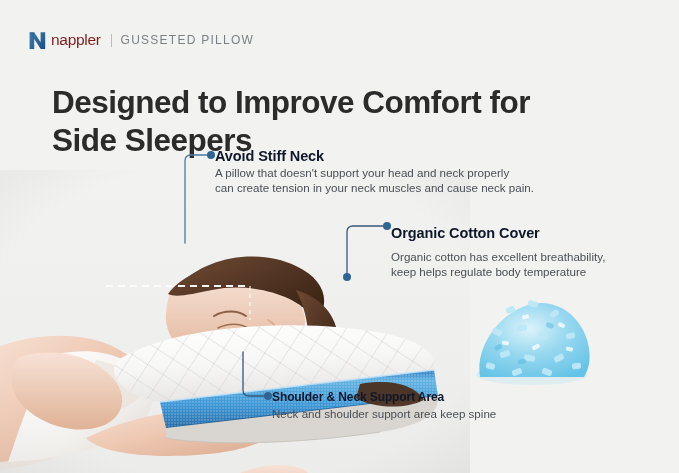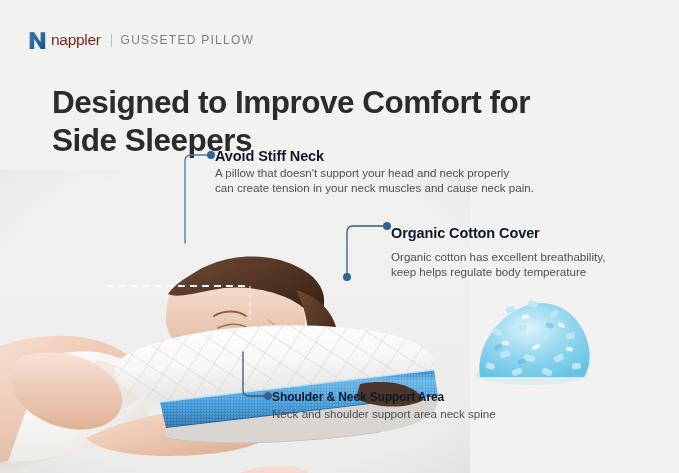--- a/index.html
+++ b/index.html
@@ -274,17 +274,17 @@
     <div class="c-title">Organic Cotton Cover</div>
     <div class="c-body">
       <div>Organic cotton has excellent breathability,</div>
       <div>keep helps regulate body temperature</div>
     </div>
   </div>
 
   <div class="callout" id="callout-3">
     <div class="c-title">Shoulder &amp; Neck Support Area</div>
     <div class="c-body">
-      <div>Neck and shoulder support area neck spine</div>
+      <div>Neck and shoulder support area keep spine</div>
     </div>
   </div>
 
 </div>
 
 </body></html>

